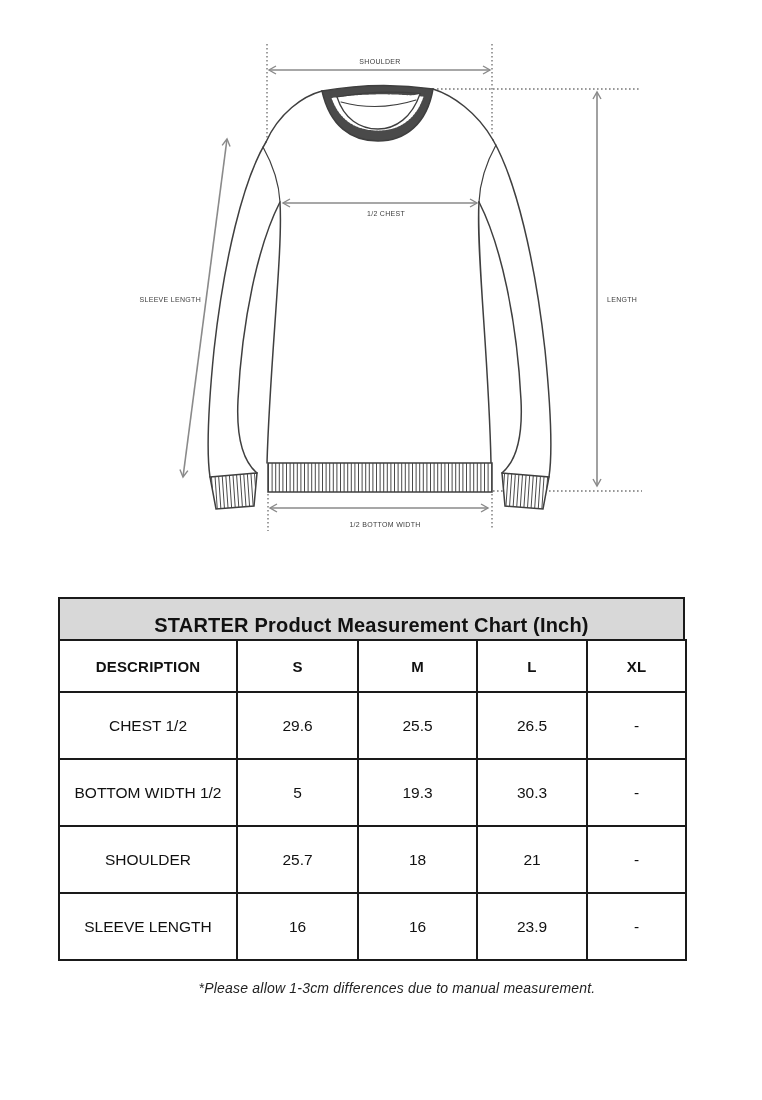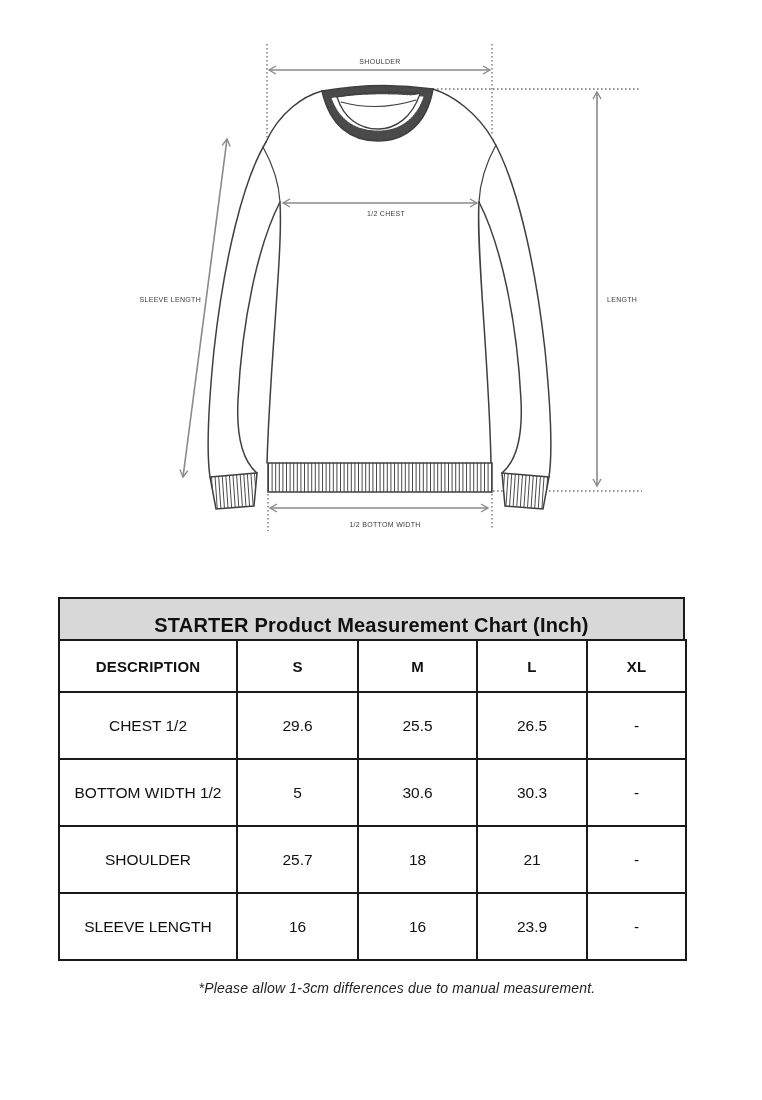--- a/index.html
+++ b/index.html
@@ -197,21 +197,21 @@
       <tr>
         <td>CHEST 1/2</td>
         <td>29.6</td>
         <td>25.5</td>
         <td>26.5</td>
         <td>-</td>
       </tr>
       <tr>
         <td>BOTTOM WIDTH 1/2</td>
         <td>5</td>
-        <td>30.6</td>
+        <td>19.3</td>
         <td>30.3</td>
         <td>-</td>
       </tr>
       <tr>
         <td>SHOULDER</td>
         <td>25.7</td>
         <td>18</td>
         <td>21</td>
         <td>-</td>
       </tr>

